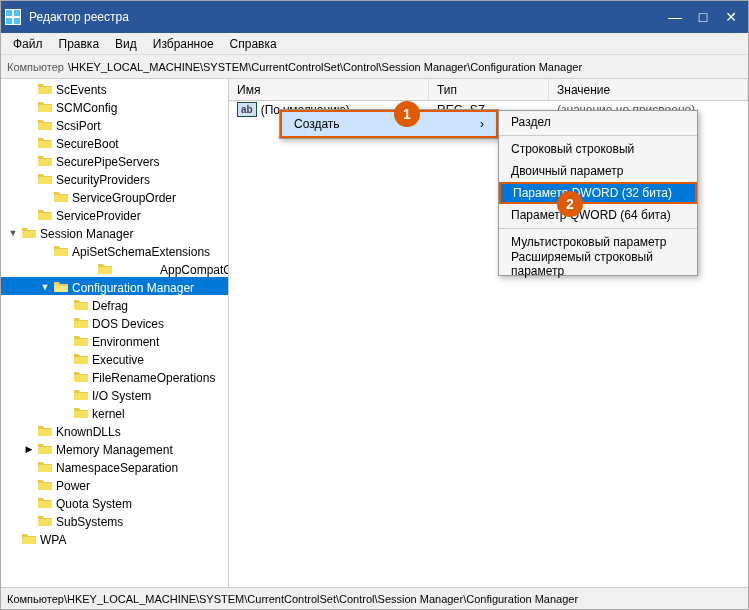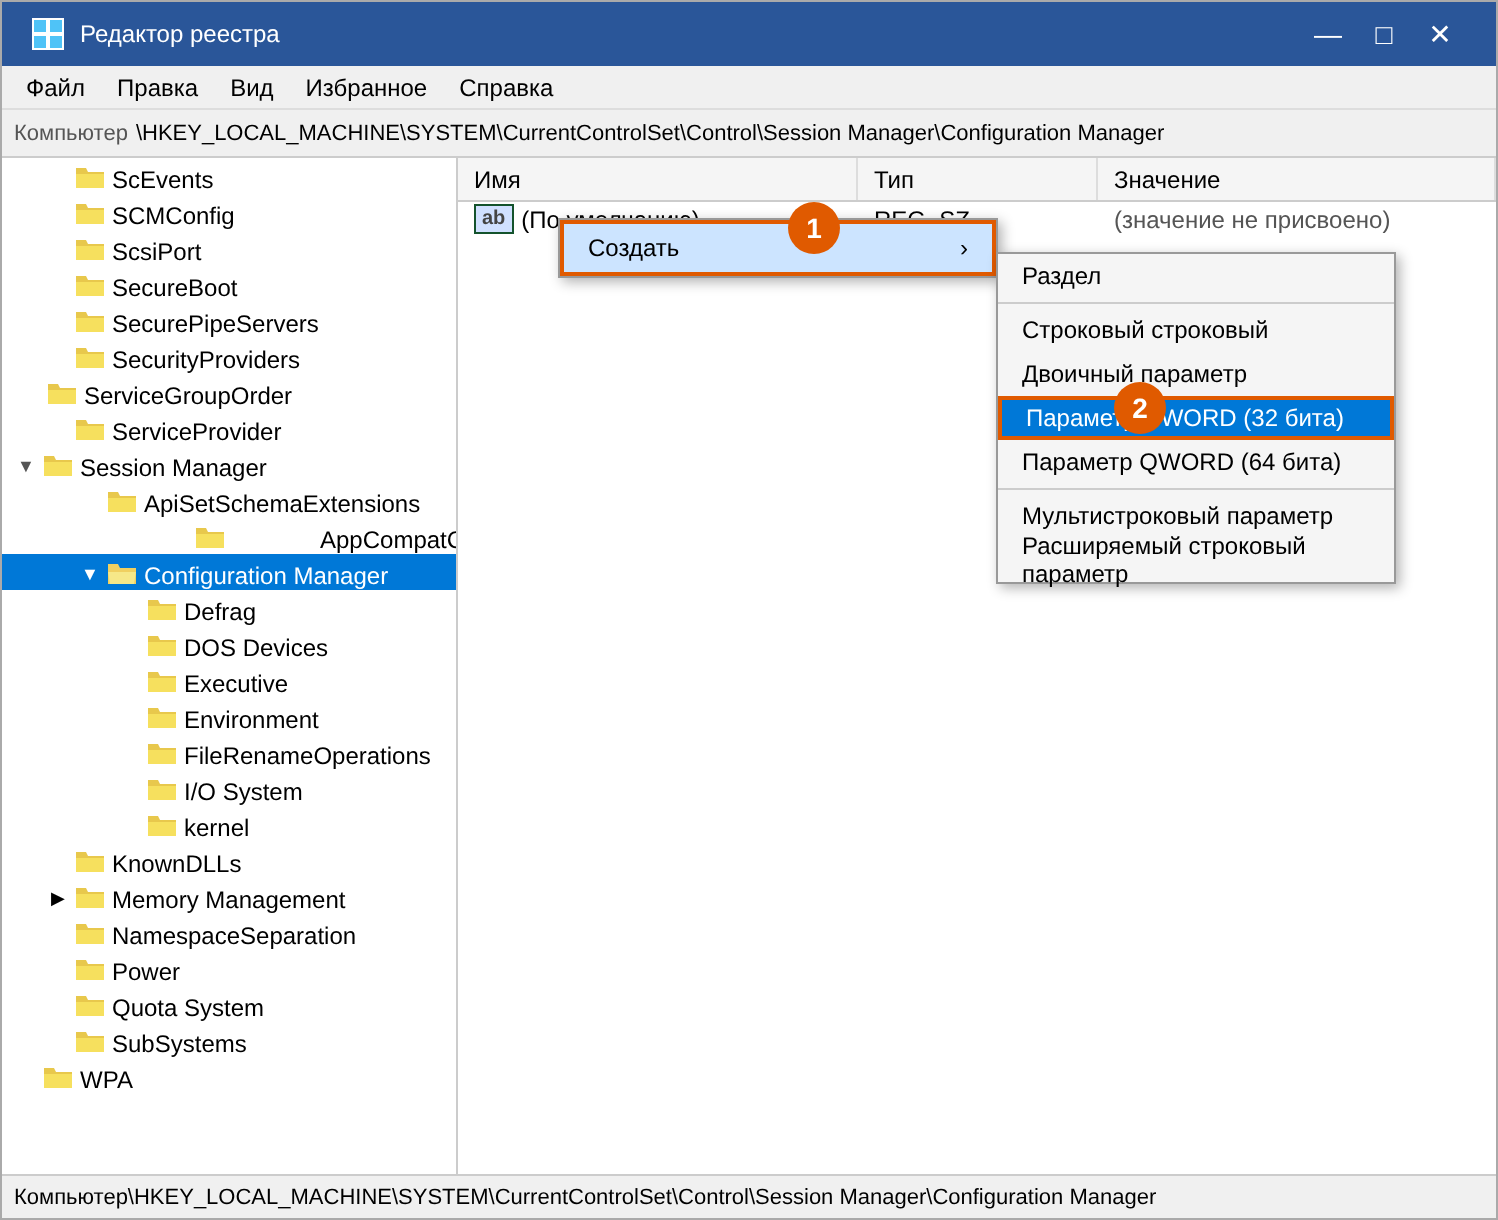--- a/index.html
+++ b/index.html
@@ -21,21 +21,21 @@
       flex-direction: column;
       background: #f0f0f0;
     }
 
     .title-bar {
       background: #2a5699;
       color: white;
       height: 32px;
       display: flex;
       align-items: center;
-      padding: 0 15px;
+      padding: 0 4px;
       gap: 8px;
       flex-shrink: 0;
     }
 
     .title-bar-icon {
       width: 16px;
       height: 16px;
       background: #fff;
       display: flex;
       align-items: center;
@@ -402,21 +402,21 @@
         <span class="folder-icon">
           <svg class="folder-svg" viewBox="0 0 14 12">
               <path d="M0,2 L0,11 L14,11 L14,3 L6,3 L5,1 L0,1 Z" fill="#E8C84C"></path>
               <path d="M0,4 L0,11 L14,11 L14,4 Z" fill="#F6E05E"></path>
             </svg>
         </span>
         <span>SecurityProviders</span>
       </div>
 
 
-      <div class="tree-item" style="padding-left: 6px;">
+      <div class="tree-item" style="padding-left: 36px;">
         <span class="tree-expander"></span>
         <span class="folder-icon">
           <svg class="folder-svg" viewBox="0 0 14 12">
               <path d="M0,2 L0,11 L14,11 L14,3 L6,3 L5,1 L0,1 Z" fill="#E8C84C"></path>
               <path d="M0,4 L0,11 L14,11 L14,4 Z" fill="#F6E05E"></path>
             </svg>
         </span>
         <span>ServiceGroupOrder</span>
       </div>
 
@@ -498,32 +498,32 @@
       </div>
 
       <div class="tree-item" style="padding-left: 56px;">
         <span class="tree-expander"></span>
         <span class="folder-icon">
           <svg class="folder-svg" viewBox="0 0 14 12">
               <path d="M0,2 L0,11 L14,11 L14,3 L6,3 L5,1 L0,1 Z" fill="#E8C84C"></path>
               <path d="M0,4 L0,11 L14,11 L14,4 Z" fill="#F6E05E"></path>
             </svg>
         </span>
+        <span>Environment</span>
+      </div>
+
+      <div class="tree-item" style="padding-left: 56px;">
+        <span class="tree-expander"></span>
+        <span class="folder-icon">
+          <svg class="folder-svg" viewBox="0 0 14 12">
+              <path d="M0,2 L0,11 L14,11 L14,3 L6,3 L5,1 L0,1 Z" fill="#E8C84C"></path>
+              <path d="M0,4 L0,11 L14,11 L14,4 Z" fill="#F6E05E"></path>
+            </svg>
+        </span>
         <span>Executive</span>
-      </div>
-
-      <div class="tree-item" style="padding-left: 56px;">
-        <span class="tree-expander"></span>
-        <span class="folder-icon">
-          <svg class="folder-svg" viewBox="0 0 14 12">
-              <path d="M0,2 L0,11 L14,11 L14,3 L6,3 L5,1 L0,1 Z" fill="#E8C84C"></path>
-              <path d="M0,4 L0,11 L14,11 L14,4 Z" fill="#F6E05E"></path>
-            </svg>
-        </span>
-        <span>Environment</span>
       </div>
 
       <div class="tree-item" style="padding-left: 56px;">
         <span class="tree-expander"></span>
         <span class="folder-icon">
           <svg class="folder-svg" viewBox="0 0 14 12">
               <path d="M0,2 L0,11 L14,11 L14,3 L6,3 L5,1 L0,1 Z" fill="#E8C84C"></path>
               <path d="M0,4 L0,11 L14,11 L14,4 Z" fill="#F6E05E"></path>
             </svg>
         </span>
@@ -651,21 +651,21 @@
       </div>
 
       <div class="context-menu-overlay">
         <div class="context-menu" style="top: 30px; left: 50px;">
           <div style="position:relative;">
             <div class="ctx-create-btn">
               <span>Создать</span>
               <span>›</span>
             </div>
 
-            <div class="ctx-submenu" style="top:16px; left:100%;">
+            <div class="ctx-submenu" style="top:0; left:100%;">
               <div class="ctx-item">
                 <span>Раздел</span>
               </div>
               <div style="height:1px; background:#ccc; margin:2px 0;"></div>
               <div class="ctx-item">
                 <span>Строковый строковый</span>
               </div>
               <div class="ctx-item">
                 <span>Двоичный параметр</span>
               </div>

